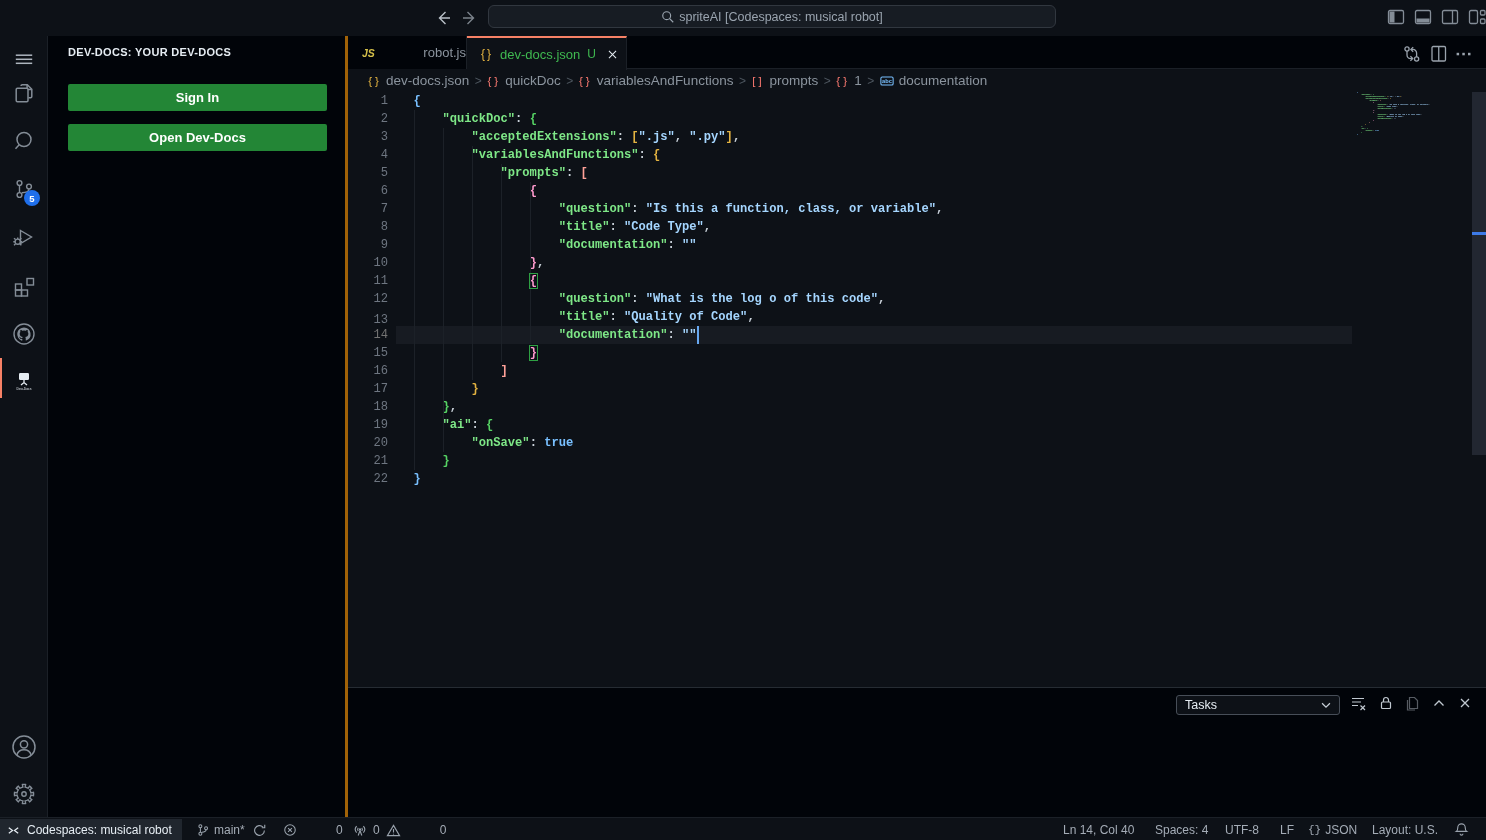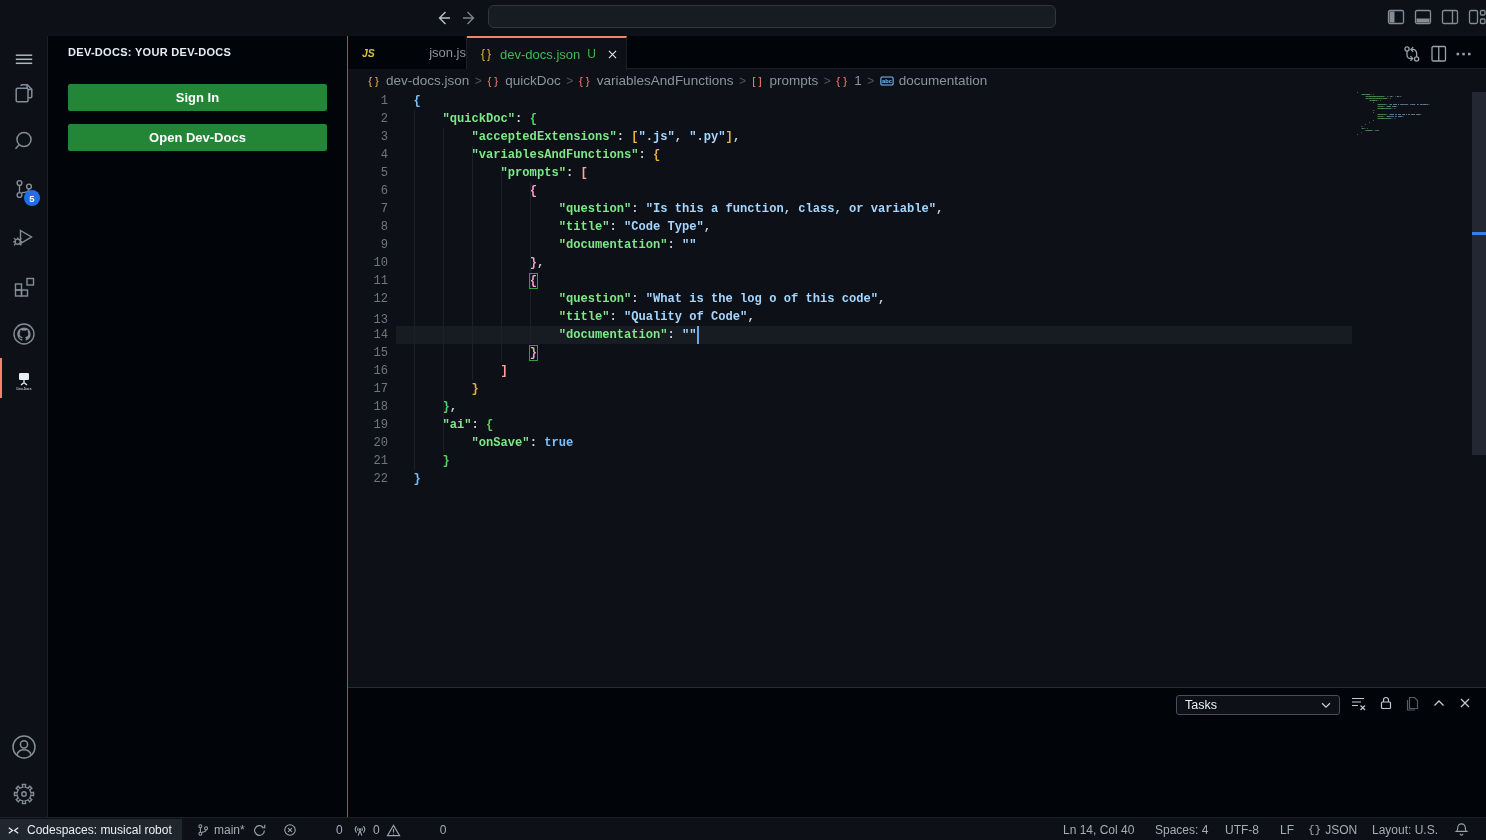--- a/index.html
+++ b/index.html
@@ -17,21 +17,21 @@
     display:flex; align-items:center; justify-content:center; }
   .tbicons { top:6px; height:22px; display:flex; align-items:center; }
 
   
   #activitybar { left:0; top:36px; width:48px; height:781px; background:#0d1117;
     border-right:1px solid #1b2027; }
   .abicon { position:absolute; left:12px; width:24px; height:24px; color:#848d97; }
 
   
   #sidebar { left:48px; top:36px; width:300px; height:781px; background:#010409;
-    border-right:1px solid #a16207; }
+    border-right:3px solid #a16207; }
   #sbtitle { left:20px; top:10px; color:#e6edf3; font-size:11px; font-weight:700;
     letter-spacing:0.3px; }
   .greenbtn { left:20px; width:259px; height:27px; background:#238636; color:#ffffff;
     font-size:13px; font-weight:600; display:flex; align-items:center; justify-content:center;
     border-radius:2px; }
 
   
   #tabstrip { left:348px; top:36px; width:1138px; height:33px; background:#010409;
     border-bottom:1px solid #1b2027; }
   .tab { position:absolute; top:0; height:33px; display:flex; align-items:center; font-size:13px; }
@@ -92,20 +92,27 @@
 <div id="stage">
 
   <div class="abs" id="titlebar">
     <svg class="abs navarrow" style="left:433px" viewBox="0 0 20 20" fill="none" stroke="#b9c0c8" stroke-width="1.4">
         <path d="M12.5 4 L6.5 10 L12.5 16 M6.8 10 H17"></path>
       </svg>
     <svg class="abs navarrow" style="left:460px" viewBox="0 0 20 20" fill="none" stroke="#7b828b" stroke-width="1.4">
         <path d="M7.5 4 L13.5 10 L7.5 16 M13.2 10 H3"></path>
       </svg>
     <div class="abs" id="cmdcenter"></div>
+    <div class="abs" id="cmdtext">
+      <svg width="14" height="14" viewBox="0 0 16 16" fill="none" stroke="#9aa4af" stroke-width="1.3" style="margin-right:4px">
+          <circle cx="6.5" cy="6.5" r="4.5"></circle>
+          <path d="M10 10 L14 14"></path>
+        </svg>
+      spriteAI [Codespaces: musical robot]
+    </div>
     <div class="abs tbicons" style="left:1385px">
       <svg width="22" height="22" viewBox="0 0 22 22" style="margin-right:5px">
           <rect x="3.5" y="4.5" width="15" height="13" rx="1.5" fill="none" stroke="#848d97" stroke-width="1.3"></rect>
           <rect x="4.5" y="5.5" width="5" height="11" fill="#848d97"></rect>
         </svg>
       <svg width="22" height="22" viewBox="0 0 22 22" style="margin-right:5px">
           <rect x="3.5" y="4.5" width="15" height="13" rx="1.5" fill="none" stroke="#848d97" stroke-width="1.3"></rect>
           <rect x="4.5" y="12.5" width="13" height="4" fill="#848d97"></rect>
         </svg>
       <svg width="22" height="22" viewBox="0 0 22 22" style="margin-right:5px">
@@ -190,21 +197,21 @@
 
   <div class="abs" id="sidebar">
     <div class="abs" id="sbtitle">DEV-DOCS: YOUR DEV-DOCS</div>
     <div class="abs greenbtn" style="top:88px;">Open Dev-Docs</div>
     <div class="abs greenbtn" style="top:48px;">Sign In</div>
   </div>
 
   <div class="abs" id="tabstrip">
     <div class="tab" id="tab1">
       <span style="margin-left:14px; color:#d5c04a; font-weight:700; font-size:10.5px; font-style:italic;">JS</span>
-      <span style="margin-left:7px;">json.js</span>
+      <span style="margin-left:7px;">robot.js</span>
     </div>
     <div class="tab" id="tab2">
       <span style="margin-left:14px; color:#e3b341; font-size:12px; letter-spacing:2px;">{}</span>
       <span style="margin-left:7px;">dev-docs.json</span>
       <span style="margin-left:7px; font-size:12px;">U</span>
       <svg width="15" height="15" viewBox="0 0 16 16" style="margin-left:9px">
           <path d="M4.2 4.2 L11.8 11.8 M11.8 4.2 L4.2 11.8" stroke="#e6edf3" stroke-width="1.1"></path>
         </svg>
     </div>
     <svg class="abs" style="left:1054px; top:8px;" width="20" height="20" viewBox="0 0 20 20" fill="none" stroke="#9aa3ad" stroke-width="1.3">

